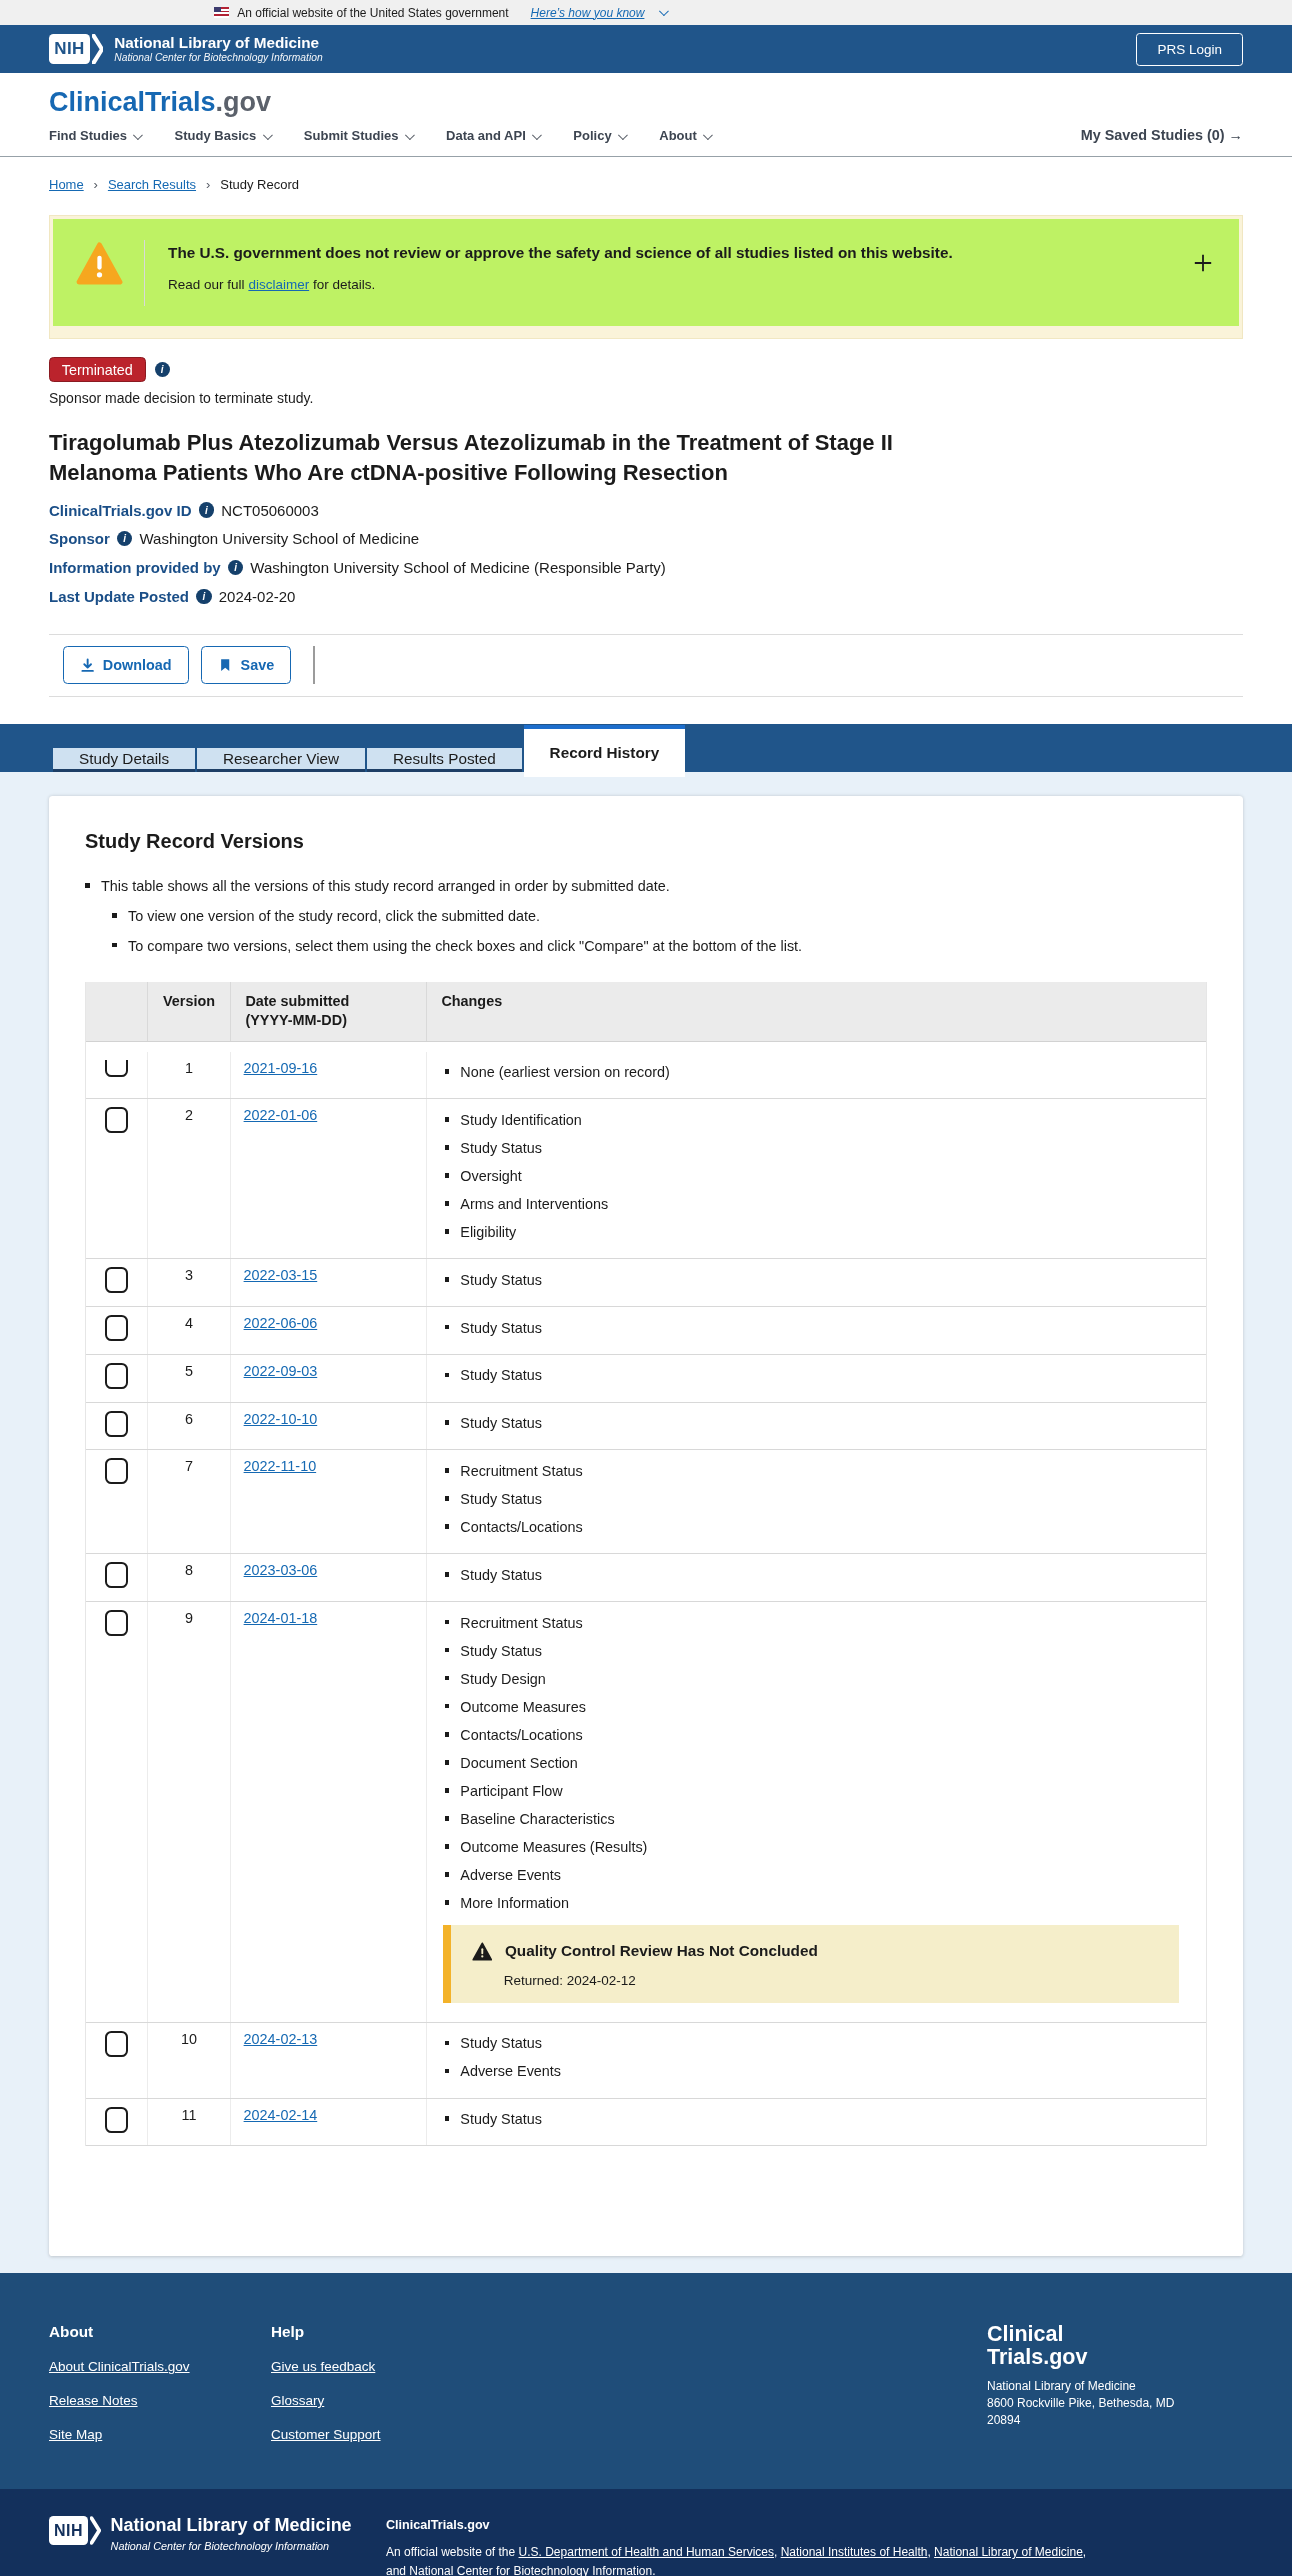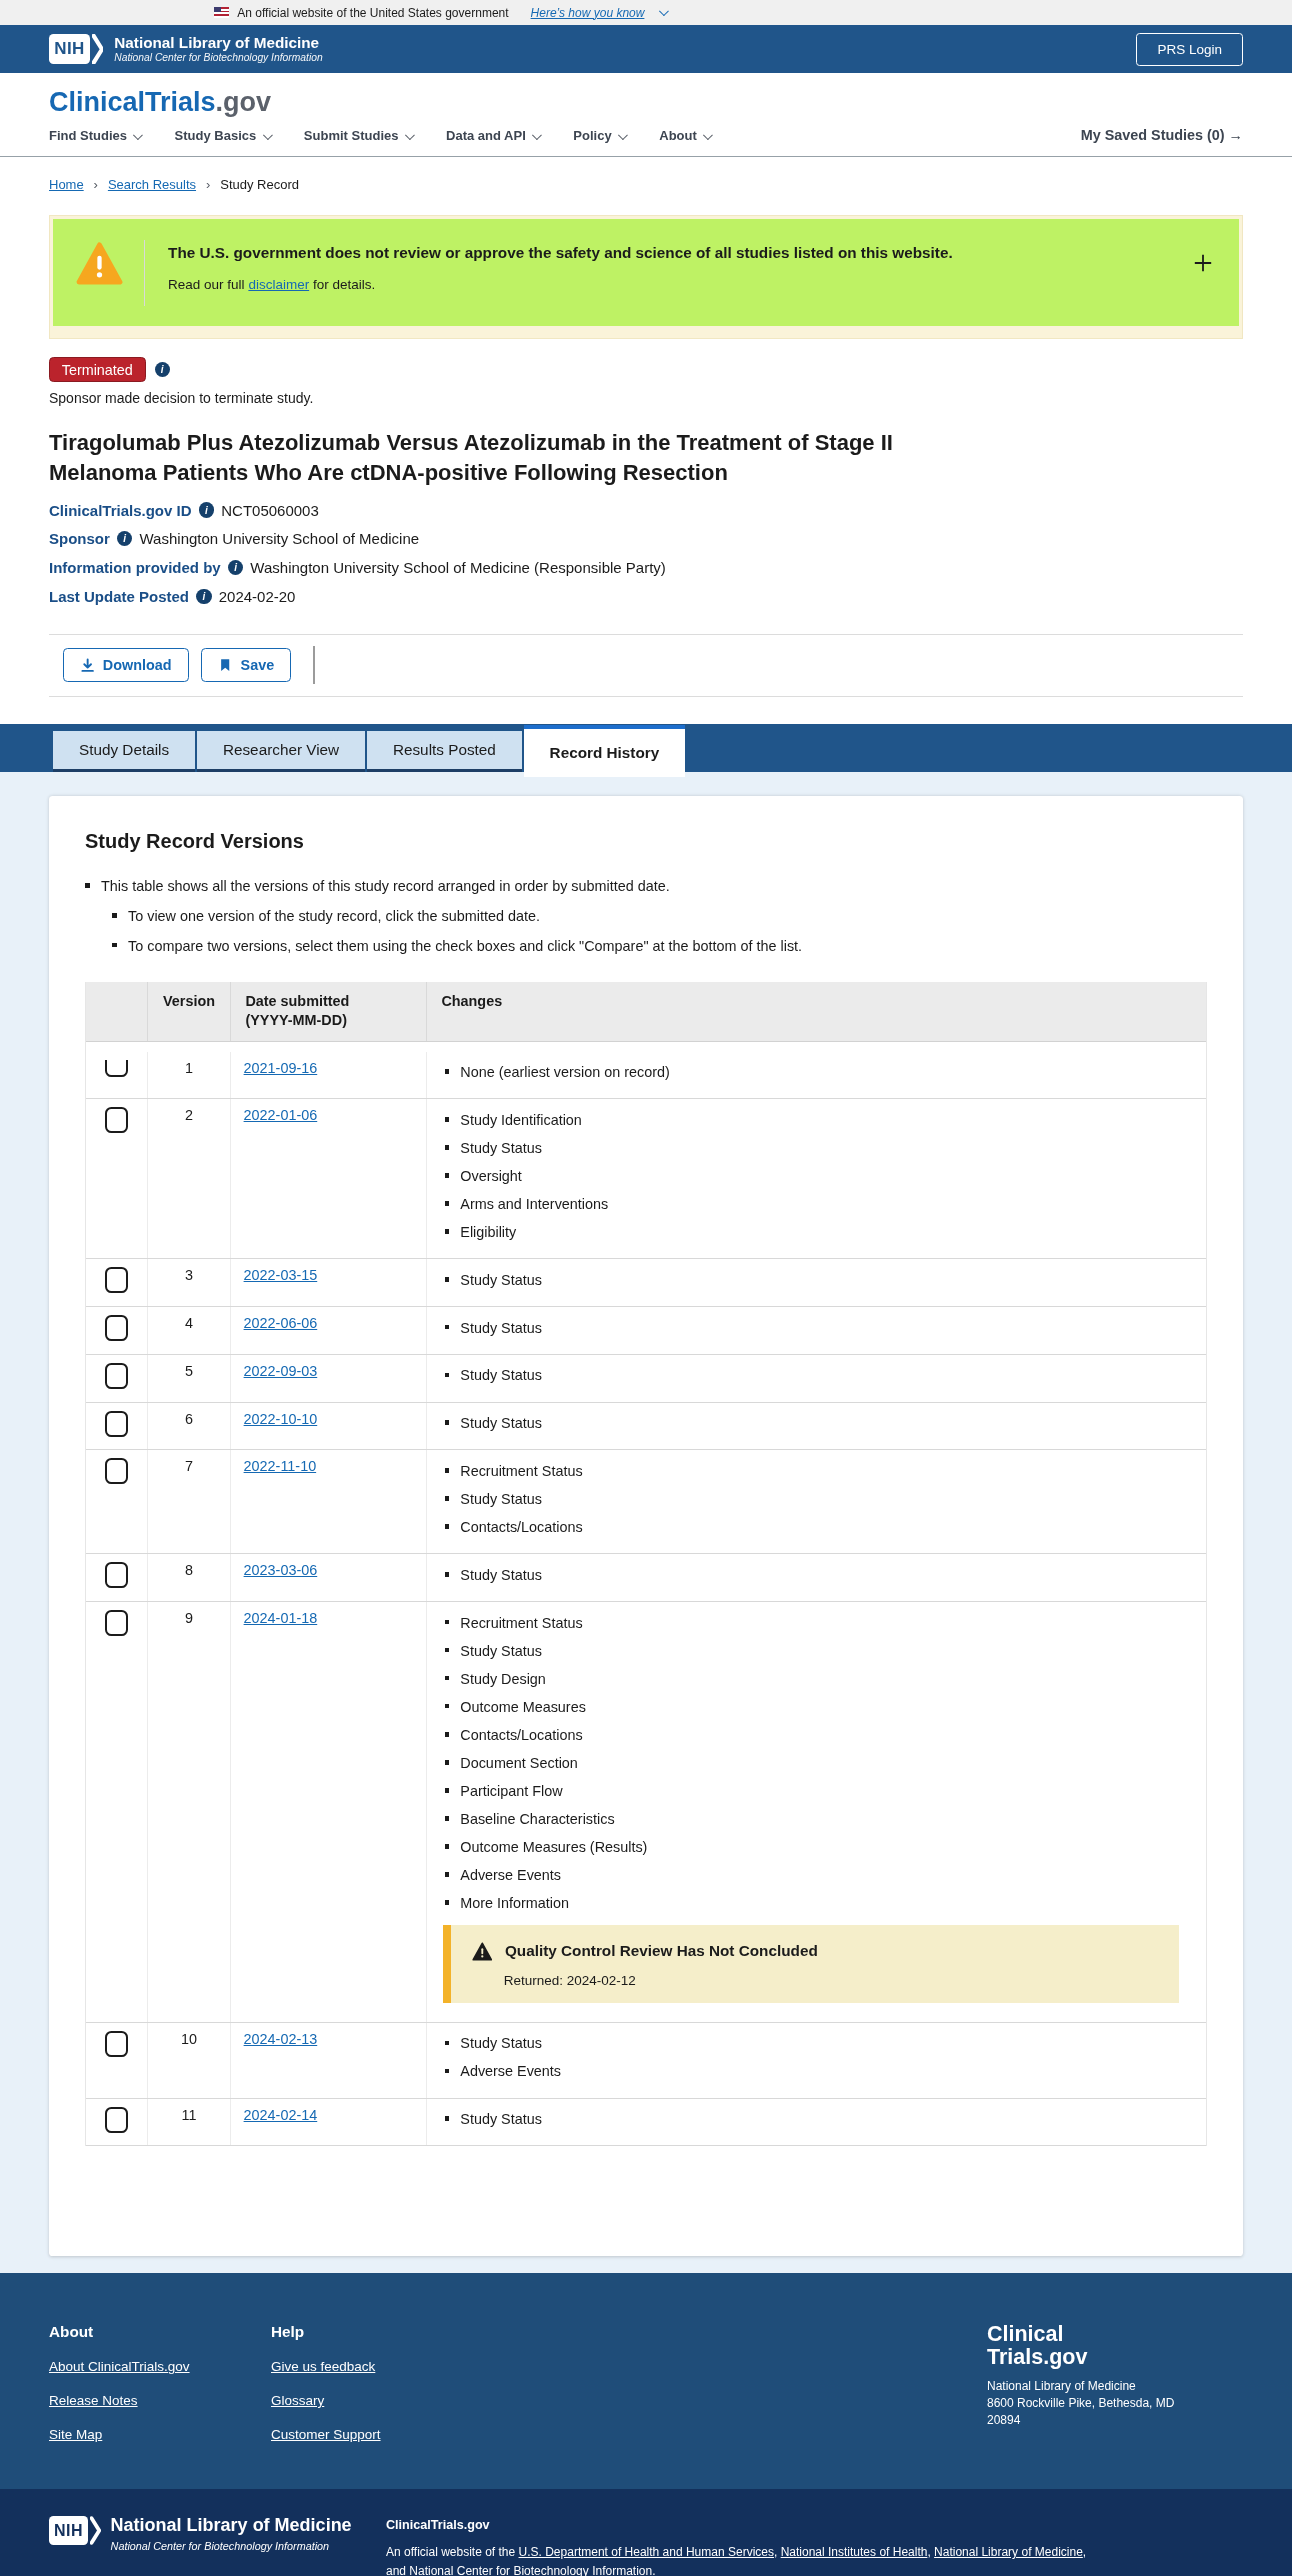--- a/index.html
+++ b/index.html
@@ -46,26 +46,26 @@
   
   .status-row{margin:18px 49px 0;display:flex;align-items:center;gap:9px;}
   .status-badge{background:#bb232c;border:1.8px solid #8a1a21;border-radius:4.5px;color:#fff;font-size:14.4px;padding:3.6px 11.7px;}
   .info-icon{display:inline-flex;align-items:center;justify-content:center;width:15.3px;height:15.3px;border-radius:50%;background:#15406b;color:#fff;font-size:10px;font-weight:bold;font-style:italic;flex:0 0 auto;vertical-align:-1.8px;}
   .status-note{margin:8px 49px 0;font-size:14px;}
   .study-title{margin:21.5px 49px 0;font-size:22px;font-weight:bold;line-height:1.35;max-width:880px;}
   .fields{margin:14.4px 49px 0;}
   .field-row{display:flex;align-items:center;gap:7.2px;margin-bottom:11.7px;font-size:15px;}
   .field-label{color:#1a4e87;font-weight:bold;}
   
-  .actions-bar{margin:29px 49px 0;border-top:0.9px solid #dcdcdc;border-bottom:0.9px solid #dcdcdc;padding:11.7px 0 11.7px 13.5px;display:flex;align-items:center;gap:12.6px;}
+  .actions-bar{margin:29px 49px 0;border-top:0.9px solid #dcdcdc;border-bottom:0.9px solid #dcdcdc;padding:11.7px 0 11.7px 13.5px;display:flex;gap:12.6px;}
   .act-btn{display:inline-flex;align-items:center;gap:8px;border:1.8px solid #1668b3;border-radius:4.5px;background:#fff;color:#1668b3;font-weight:bold;font-size:14.4px;padding:8px 16px;font-family:inherit;}
   .act-div{width:1.8px;height:38px;background:#9b9b9b;margin-left:9px;}
   
   .tabs{margin-top:27px;background:#20558a;height:48px;display:flex;align-items:flex-end;padding-left:53px;position:relative;z-index:3;}
-  .tab{height:41px;background:#cfe1f1;display:flex;align-items:center;padding:0 26px;font-size:15.3px;color:#1b1b1b;border-bottom:3.6px solid #1d3e66;margin-right:1.8px;box-sizing:border-box;text-decoration:none;}
+  .tab{height:24px;background:#cfe1f1;display:flex;align-items:center;padding:0 26px;font-size:15.3px;color:#1b1b1b;border-bottom:3.6px solid #1d3e66;margin-right:1.8px;box-sizing:border-box;text-decoration:none;}
   .tab.active{background:#fff;border-bottom:none;border-top:4.5px solid #1d6ecc;height:52px;margin-bottom:-4.5px;font-weight:bold;}
   
   .content{background:#e8f1f9;padding:24px 0 17px;}
   .card{background:#fff;margin:0 49px;border-radius:3.6px;box-shadow:0 0.9px 3.6px rgba(0,0,0,.18);padding:34px 36px 110px;}
   .card h2{margin:0;font-size:20px;font-weight:bold;}
   .intro{margin:23px 0 0 7.2px;font-size:14.4px;line-height:1.45;}
   .intro li{list-style:none;position:relative;padding-left:16px;margin-bottom:9px;}
   .intro li::before{content:"";position:absolute;left:0;top:7.2px;width:4.5px;height:4.5px;background:#1b1b1b;}
   .intro ul,.intro{padding-left:0;margin-left:0;}
   .intro .subs{margin:9px 0 0 27px;padding:0;}

